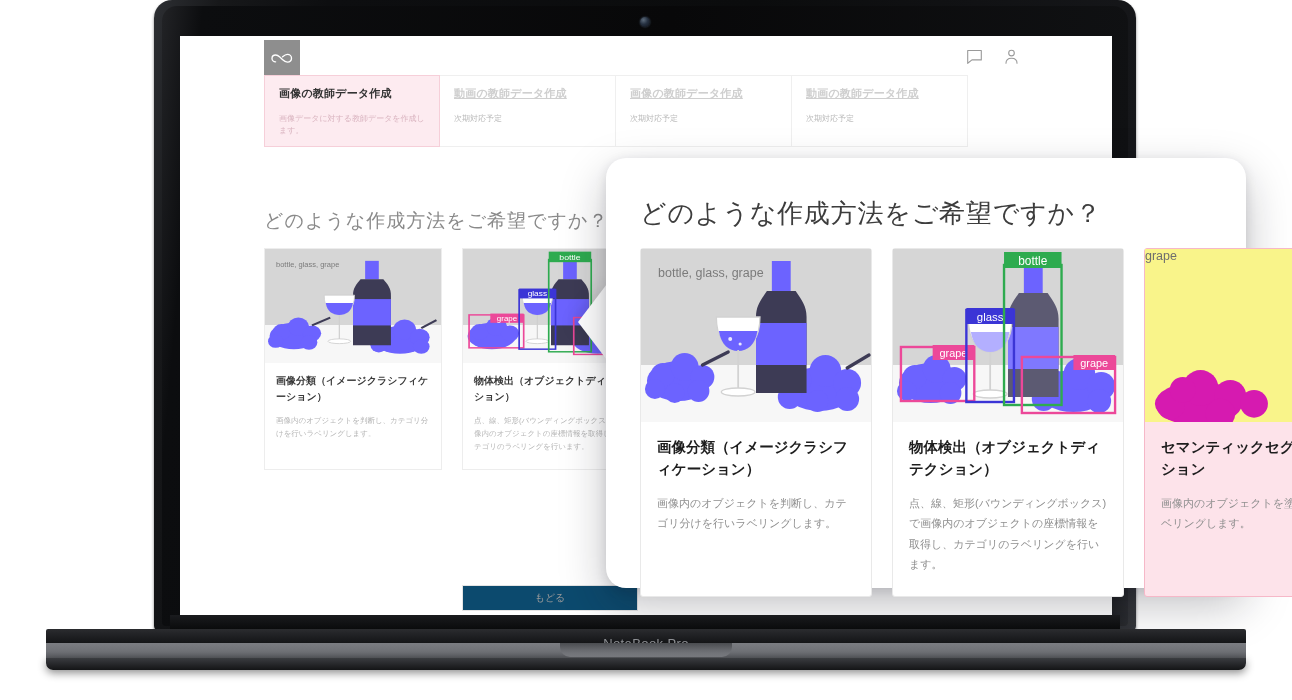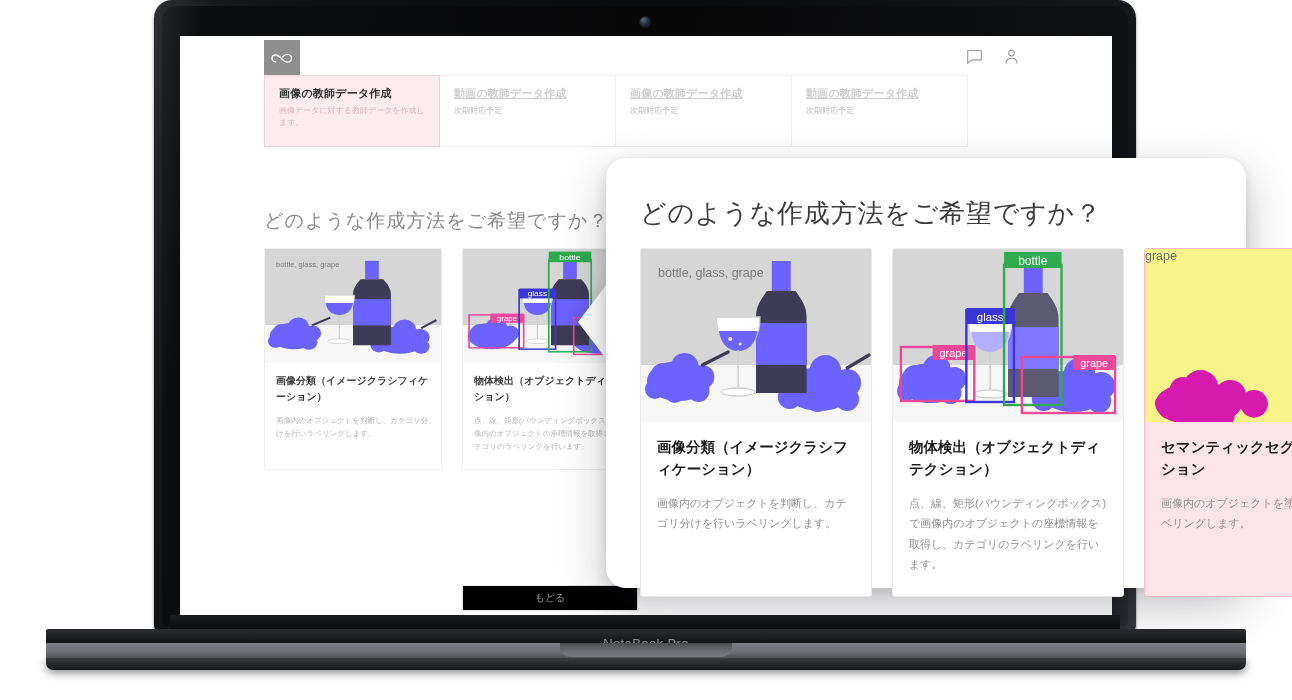--- a/index.html
+++ b/index.html
@@ -72,42 +72,42 @@
   
   .tabs { position: absolute; left: 84px; top: 39px; display: flex; gap: 0; }
   .tab {
     width: 176px; height: 72px; padding: 10px 12px 0 14px;
     border: 1px solid #efefef; border-left: none;
   }
   .tab:first-child { border-left: 1px solid #f7d8e0; }
   .tab.active { background: #fdebf0; border: 1px solid #f6cfd9; }
   .tab-title { font-size: 11px; font-weight: bold; color: #333; letter-spacing: .2px; }
   .tab.dim .tab-title { color: #cfcfcf; text-decoration: underline; }
-  .tab-sub { margin-top: 4px; font-size: 8px; color: #b9b9b9; line-height: 1.5; }
+  .tab-sub { margin-top: 12px; font-size: 8px; color: #b9b9b9; line-height: 1.5; }
   .tab.active .tab-sub { color: #d9b3bf; }
 
   
   .page-heading {
     position: absolute; left: 84px; top: 172px;
     font-size: 19px; color: #8a8a8a; letter-spacing: 1px; font-weight: normal;
   }
 
   
   .bg-grid { position: absolute; left: 84px; top: 212px; display: flex; gap: 20px; }
   .bg-card {
     width: 178px; background: #fff; border: 1px solid #ededed;
   }
   .bg-card .thumb { height: 114px; position: relative; overflow: hidden; }
   .bg-card .body { padding: 10px 11px 16px 11px; }
   .bg-card .c-title { font-size: 10px; font-weight: bold; color: #3a3a3a; line-height: 1.6; }
   .bg-card .c-desc { margin-top: 9px; font-size: 7.5px; color: #b5b5b5; line-height: 1.75; }
 
   .back-btn {
     position: absolute; left: 282px; top: 549px; width: 176px; height: 26px;
-    border: 1px solid #e4e4e4; background: #000000;
+    border: 1px solid #e4e4e4; background: #0c4a6e;
     display: flex; align-items: center; justify-content: center;
     font-size: 10px; color: #9a9a9a;
   }
 
   
   .overlay {
     position: absolute; left: 606px; top: 158px; width: 640px; height: 430px;
     background: #ffffff; border-radius: 20px;
     box-shadow: 0 18px 46px rgba(20,20,30,.26), 0 3px 12px rgba(20,20,30,.12);
     overflow: hidden;

